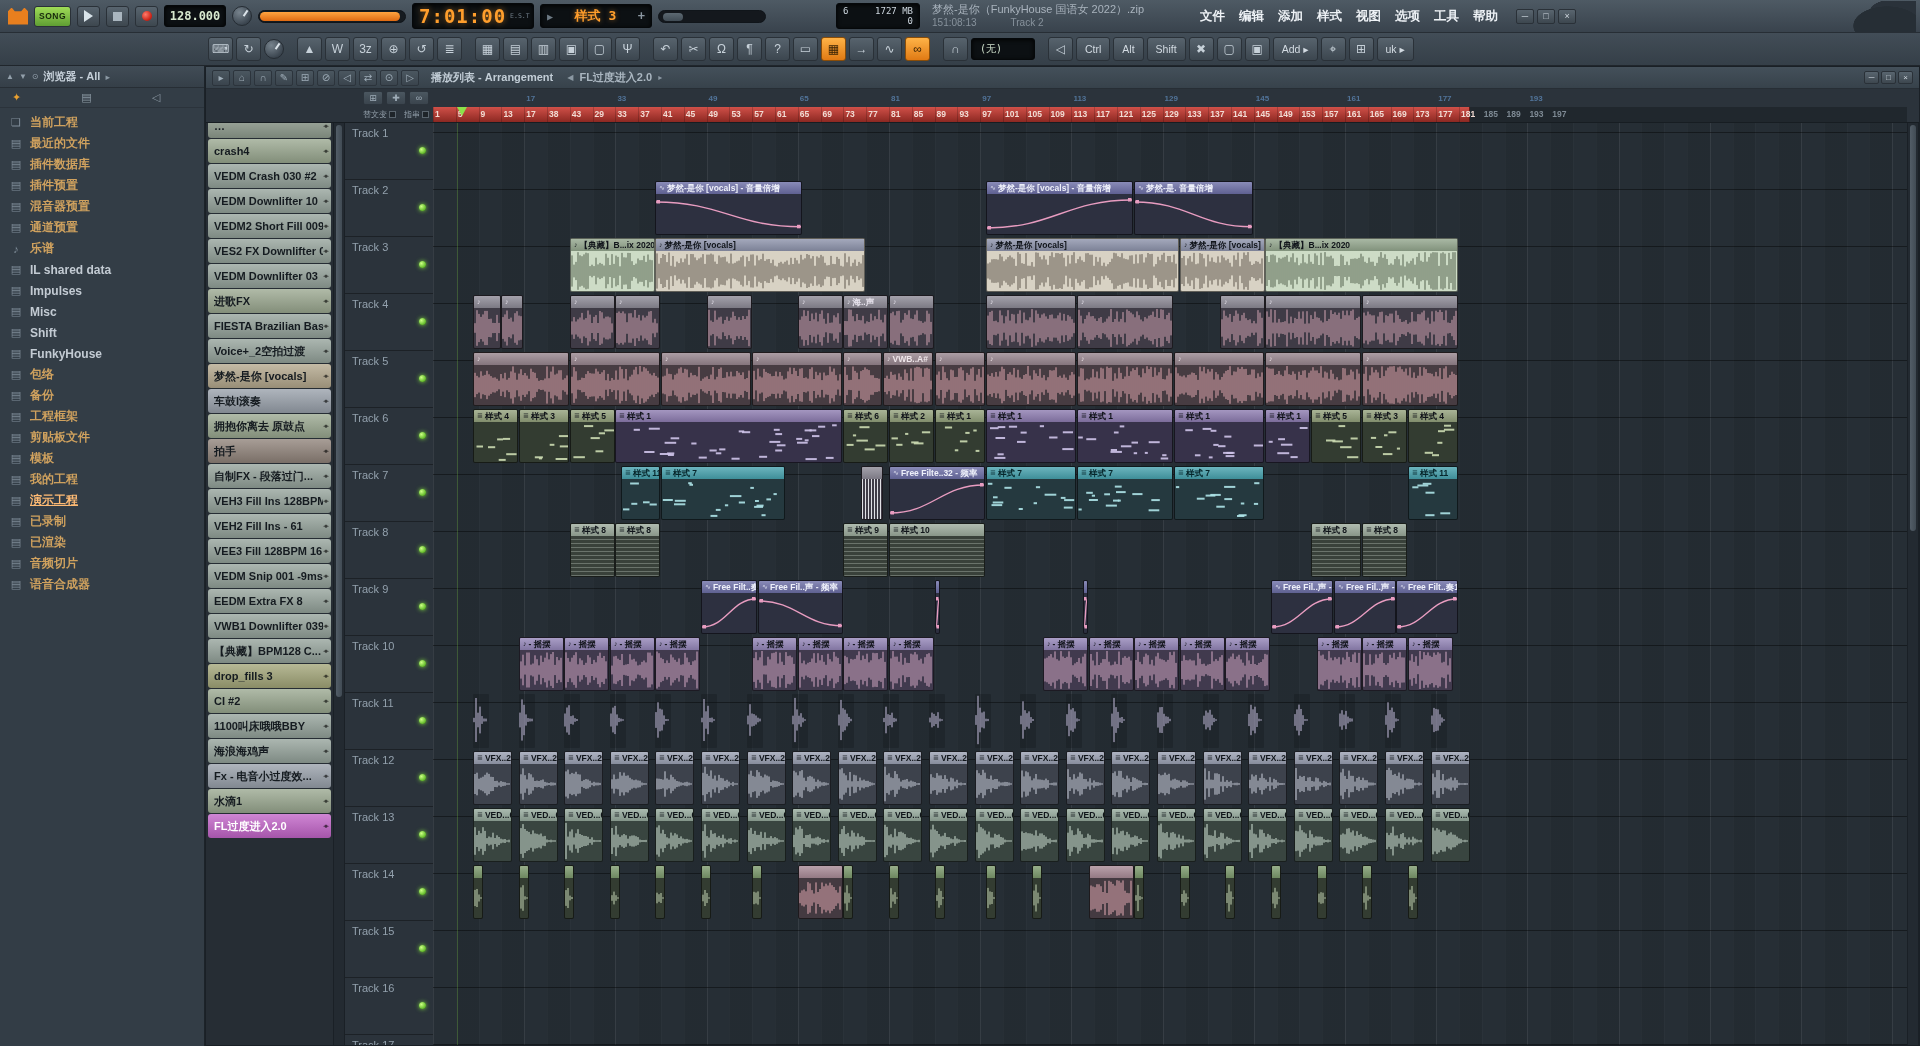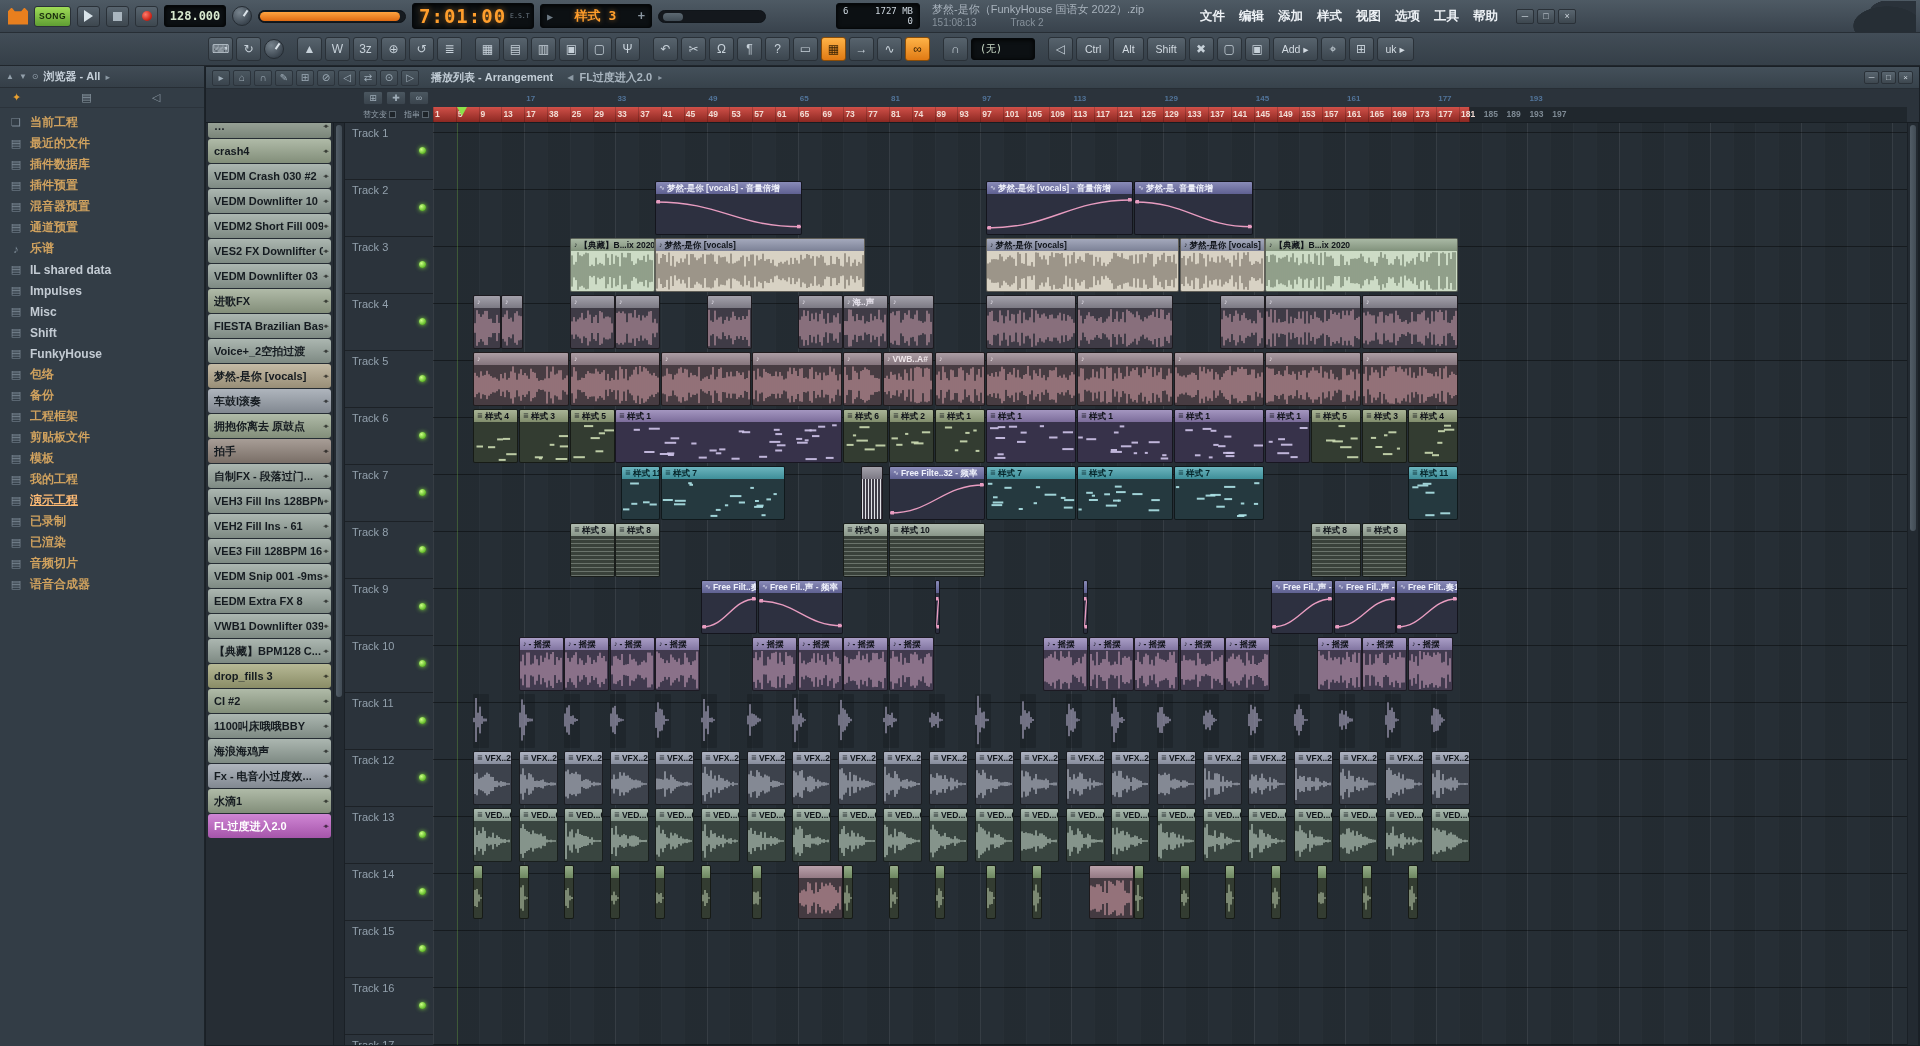--- a/index.html
+++ b/index.html
@@ -408,36 +408,36 @@
             </div>
           <div class="ruler" id="ruler">
             <div class="ruler-red" style="width: 1037.4px;"></div>
             <div class="playhead"></div>
           <span class="rnum" style="left: 2px;">1</span>
               <span class="rnum" style="left: 24.8px;">5</span>
               <span class="rnum" style="left: 47.6px;">9</span>
               <span class="rnum" style="left: 70.4px;">13</span>
               <span class="rnum" style="left: 93.2px;">17</span>
               <span class="rnum" style="left: 116px;">38</span>
-              <span class="rnum" style="left: 138.8px;">25</span>
+              <span class="rnum" style="left: 138.8px;">43</span>
               <span class="rnum" style="left: 161.6px;">29</span>
               <span class="rnum" style="left: 184.4px;">33</span>
               <span class="rnum" style="left: 207.2px;">37</span>
               <span class="rnum" style="left: 230px;">41</span>
               <span class="rnum" style="left: 252.8px;">45</span>
               <span class="rnum" style="left: 275.6px;">49</span>
               <span class="rnum" style="left: 298.4px;">53</span>
               <span class="rnum" style="left: 321.2px;">57</span>
               <span class="rnum" style="left: 344px;">61</span>
               <span class="rnum" style="left: 366.8px;">65</span>
               <span class="rnum" style="left: 389.6px;">69</span>
               <span class="rnum" style="left: 412.4px;">73</span>
               <span class="rnum" style="left: 435.2px;">77</span>
               <span class="rnum" style="left: 458px;">81</span>
-              <span class="rnum" style="left: 480.8px;">74</span>
+              <span class="rnum" style="left: 480.8px;">85</span>
               <span class="rnum" style="left: 503.6px;">89</span>
               <span class="rnum" style="left: 526.4px;">93</span>
               <span class="rnum" style="left: 549.2px;">97</span>
               <span class="rnum" style="left: 572px;">101</span>
               <span class="rnum" style="left: 594.8px;">105</span>
               <span class="rnum" style="left: 617.6px;">109</span>
               <span class="rnum" style="left: 640.4px;">113</span>
               <span class="rnum" style="left: 663.2px;">117</span>
               <span class="rnum" style="left: 686px;">121</span>
               <span class="rnum" style="left: 708.8px;">125</span>

